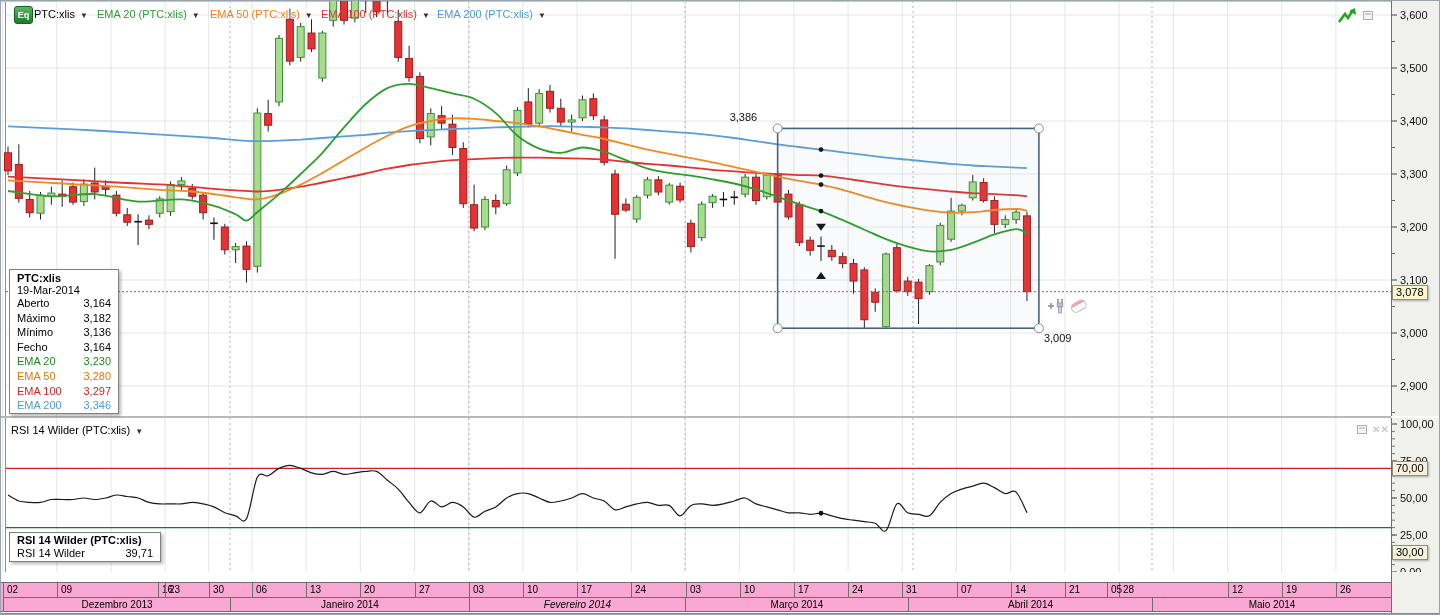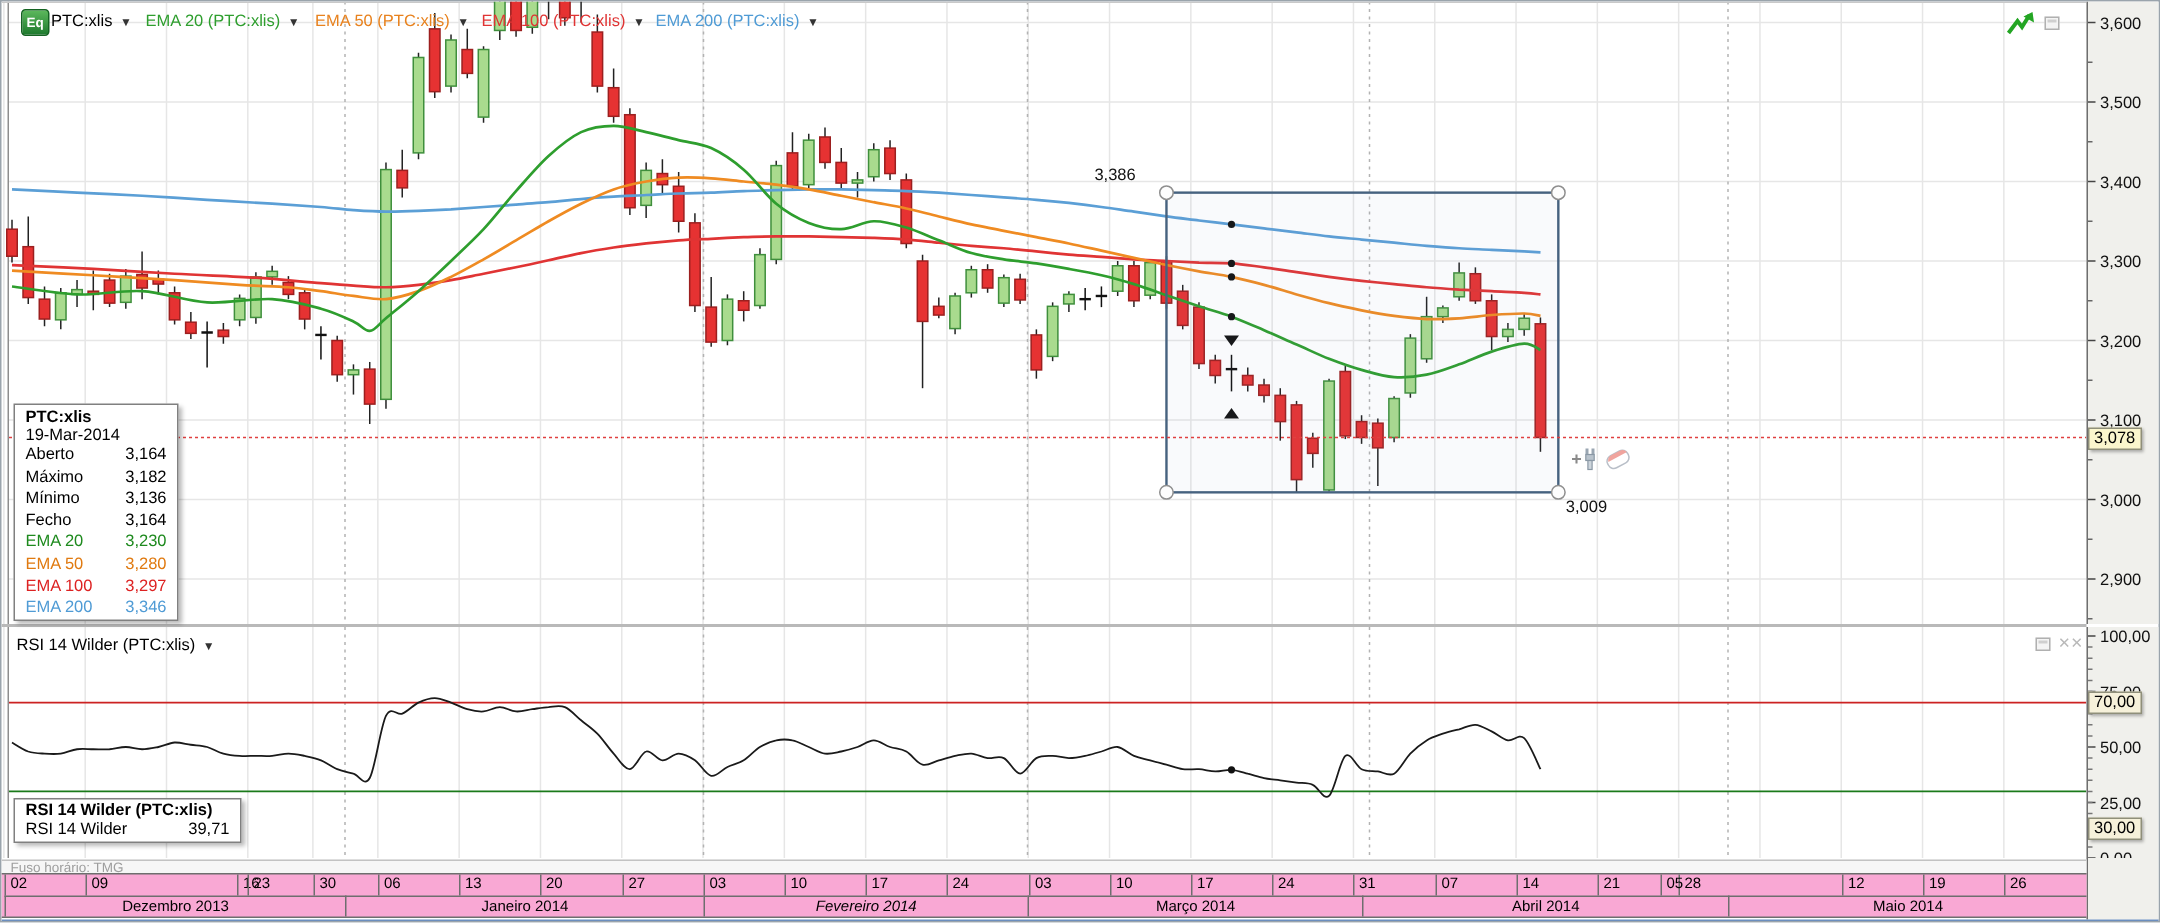--- a/index.html
+++ b/index.html
@@ -480,21 +480,20 @@
   </div>
 
   <div class="tooltip" style="left:8px;top:531px;width:150px">
     <div style="padding:1px 7px 0;font-weight:bold">RSI 14 Wilder (PTC:xlis)</div>
     <div class="tt-row">
       <span>RSI 14 Wilder</span>
       <span>39,71</span>
     </div>
   </div>
 
-  <div class="statusbar">Fuso horário: TMG</div>
   <div class="timeline" id="timeline">
       <div class="t-cell" style="left: 2px; width: 54px;">02</div>
       <div class="t-cell" style="left: 56px; width: 54px;">09</div>
       <div class="t-cell" style="left: 125px; width: 54px; margin-left: 32px;">16</div>
       <div class="t-cell" style="left: 164px; width: 43px;">23</div>
       <div class="t-cell" style="left: 208px; width: 43px;">30</div>
       <div class="t-cell" style="left: 251px; width: 54px;">06</div>
       <div class="t-cell" style="left: 305px; width: 54px;">13</div>
       <div class="t-cell" style="left: 359px; width: 54px;">20</div>
       <div class="t-cell" style="left: 414px; width: 54px;">27</div>

